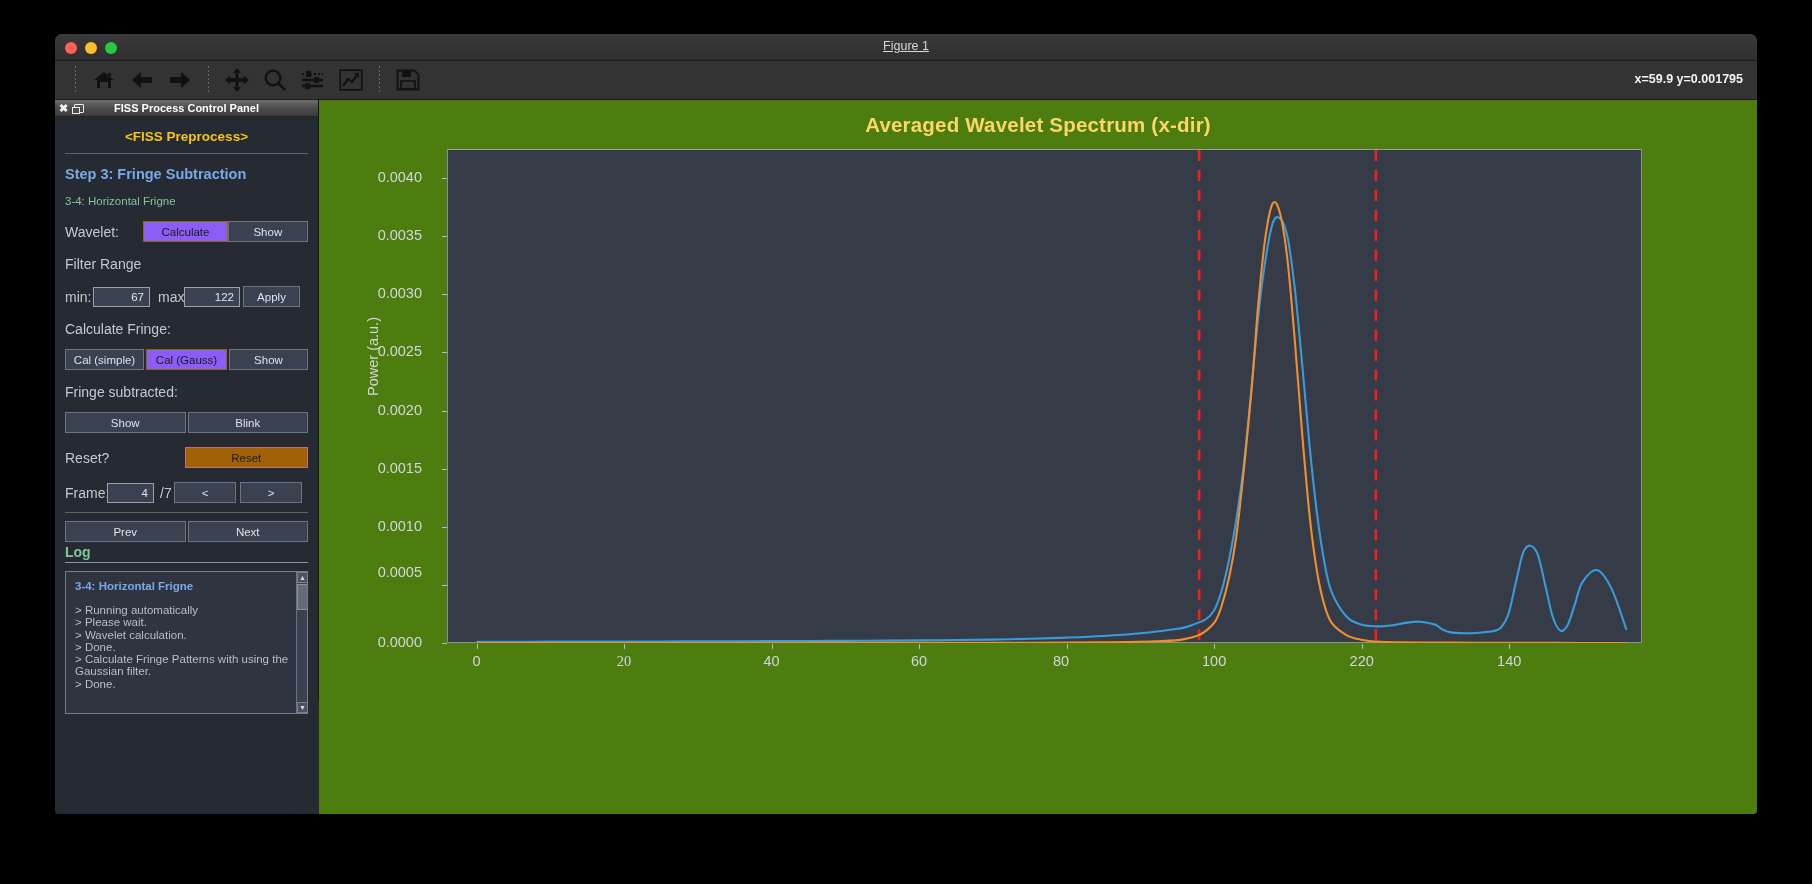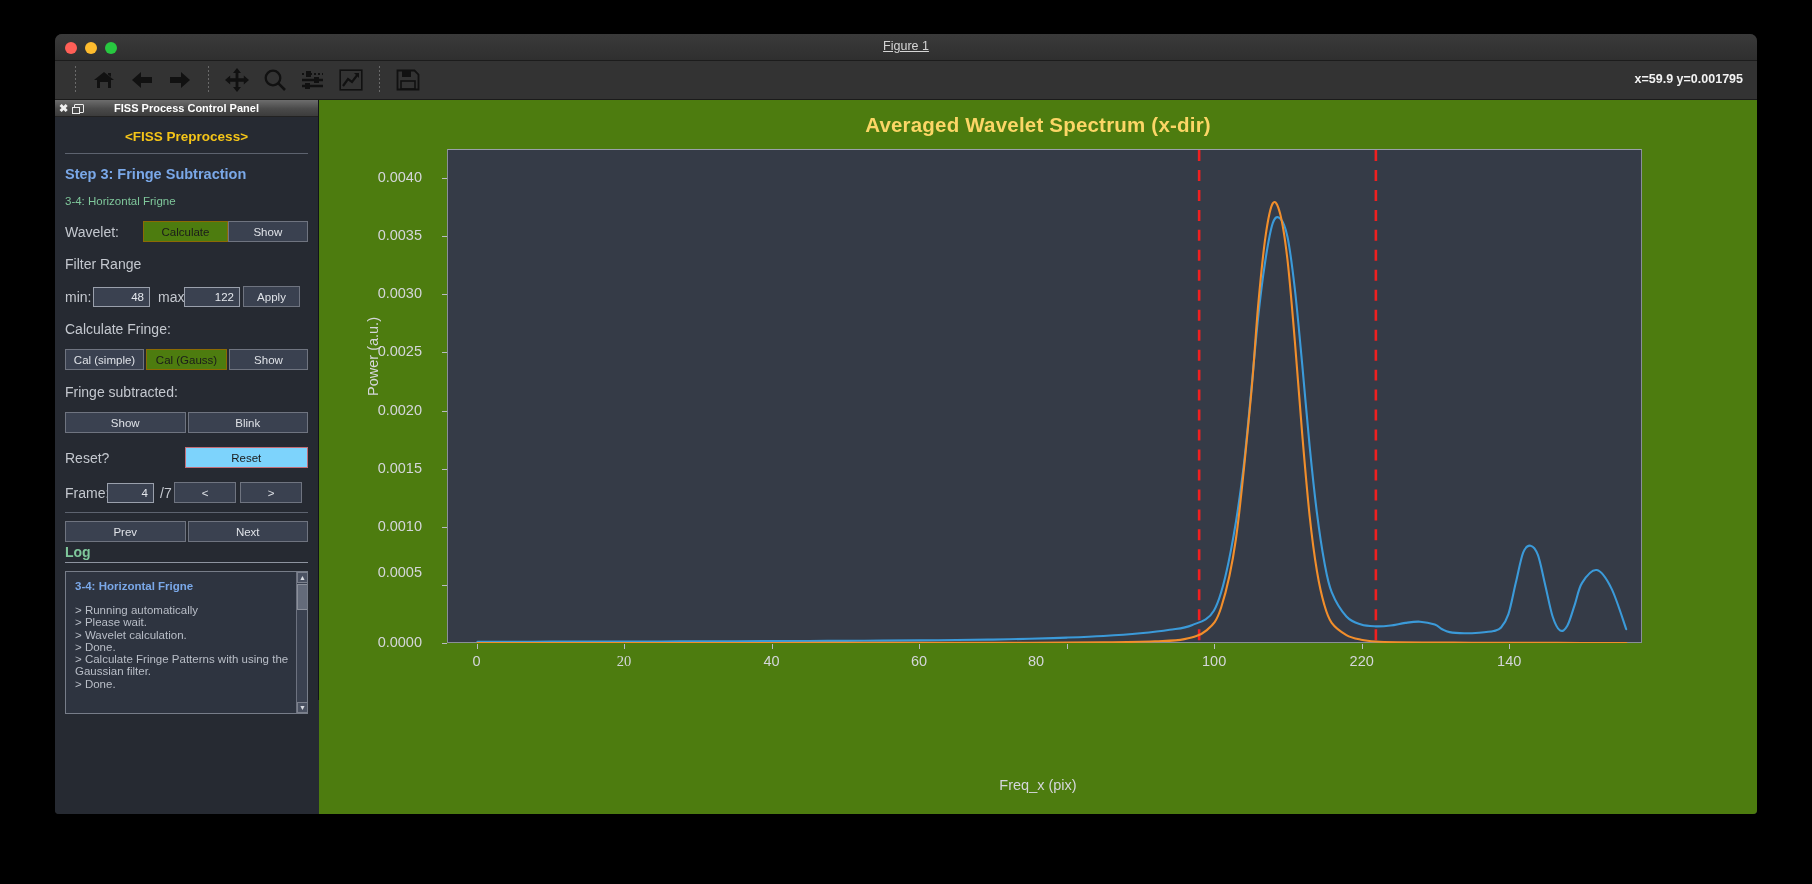--- a/index.html
+++ b/index.html
@@ -166,22 +166,22 @@
   .btn {
     background: #3a4150;
     border: 1px solid #6f7480;
     color: #dfe2e7;
     font-size: 11.5px;
     font-family: "Liberation Sans", sans-serif;
     height: 21px;
     display: flex; align-items: center; justify-content: center;
     cursor: default;
   }
-  .btn.gold { background: #4d7c0f; border-color: #8c6a04; color: #1b1b1b; }
-  .btn.pink { background: #7dd3fc; border-color: #c26d77; color: #1b1b1b; }
+  .btn.gold { background: #8b5cf6; border-color: #8c6a04; color: #1b1b1b; }
+  .btn.pink { background: #a16207; border-color: #c26d77; color: #1b1b1b; }
 
   .field {
     background: #3a4150;
     border: 1px solid #9aa0ac;
     color: #e4e7ec;
     font-size: 11.5px;
     height: 20px;
     text-align: right;
     padding-right: 5px;
     display: flex; align-items: center; justify-content: flex-end;
@@ -326,30 +326,29 @@
         </div>
       <div id="xtick-layer">
           <div class="xtick" style="left: 157.506px; top: 553px;">0</div>
           <div class="xtickmark" style="left: 157.506px; top: 544px;"></div>
           <div class="xtick" style="left: 305.037px; top: 553px; font-family: Liberation Serif, serif;">20</div>
           <div class="xtickmark" style="left: 305.037px; top: 544px;"></div>
           <div class="xtick" style="left: 452.568px; top: 553px;">40</div>
           <div class="xtickmark" style="left: 452.568px; top: 544px;"></div>
           <div class="xtick" style="left: 600.099px; top: 553px;">60</div>
           <div class="xtickmark" style="left: 600.099px; top: 544px;"></div>
-          <div class="xtick" style="left: 707px; top: 553px; padding-left: 20px;">80</div>
+          <div class="xtick" style="left: 732px; top: 553px; padding-left: 20px;">80</div>
           <div class="xtickmark" style="left: 747.63px; top: 544px;"></div>
           <div class="xtick" style="left: 895.16px; top: 553px;">100</div>
           <div class="xtickmark" style="left: 895.16px; top: 544px;"></div>
           <div class="xtick" style="left: 1042.69px; top: 553px;">220</div>
           <div class="xtickmark" style="left: 1042.69px; top: 544px;"></div>
           <div class="xtick" style="left: 1190.22px; top: 553px;">140</div>
           <div class="xtickmark" style="left: 1190.22px; top: 544px;"></div>
         </div>
-      <div class="xlabel">Freq_x (pix)</div>
     </div>
 
     <div class="panel">
       <div class="panelbar">
         <span class="pb-x">✖</span>
         <span class="pb-float"></span>
         <span class="pb-title">FISS Process Control Panel</span>
       </div>
 
       <div class="panelinner">
@@ -362,21 +361,21 @@
 
         <div class="row">
           <span class="rowlbl" style="width:80px">Wavelet:</span>
           <div class="btn gold" style="width:86px">Calculate</div>
           <div class="btn" style="width:82px">Show</div>
         </div>
 
         <div class="rowlbl" style="margin-bottom:14px">Filter Range</div>
         <div class="row">
           <span class="rowlbl" style="width:28px">min:</span>
-          <div class="field" style="width:57px">48</div>
+          <div class="field" style="width:57px">67</div>
           <span class="rowlbl" style="width:34px;padding-left:8px">max:</span>
           <div class="field" style="width:56px">122</div>
           <div class="btn" style="width:57px;margin-left:3px">Apply</div>
         </div>
 
         <div class="rowlbl" style="margin-bottom:12px">Calculate Fringe:</div>
         <div class="row">
           <div class="btn" style="width:80px">Cal (simple)</div>
           <div class="btn gold" style="width:82px;margin-left:2px">Cal (Gauss)</div>
           <div class="btn" style="width:80px;margin-left:2px">Show</div>

